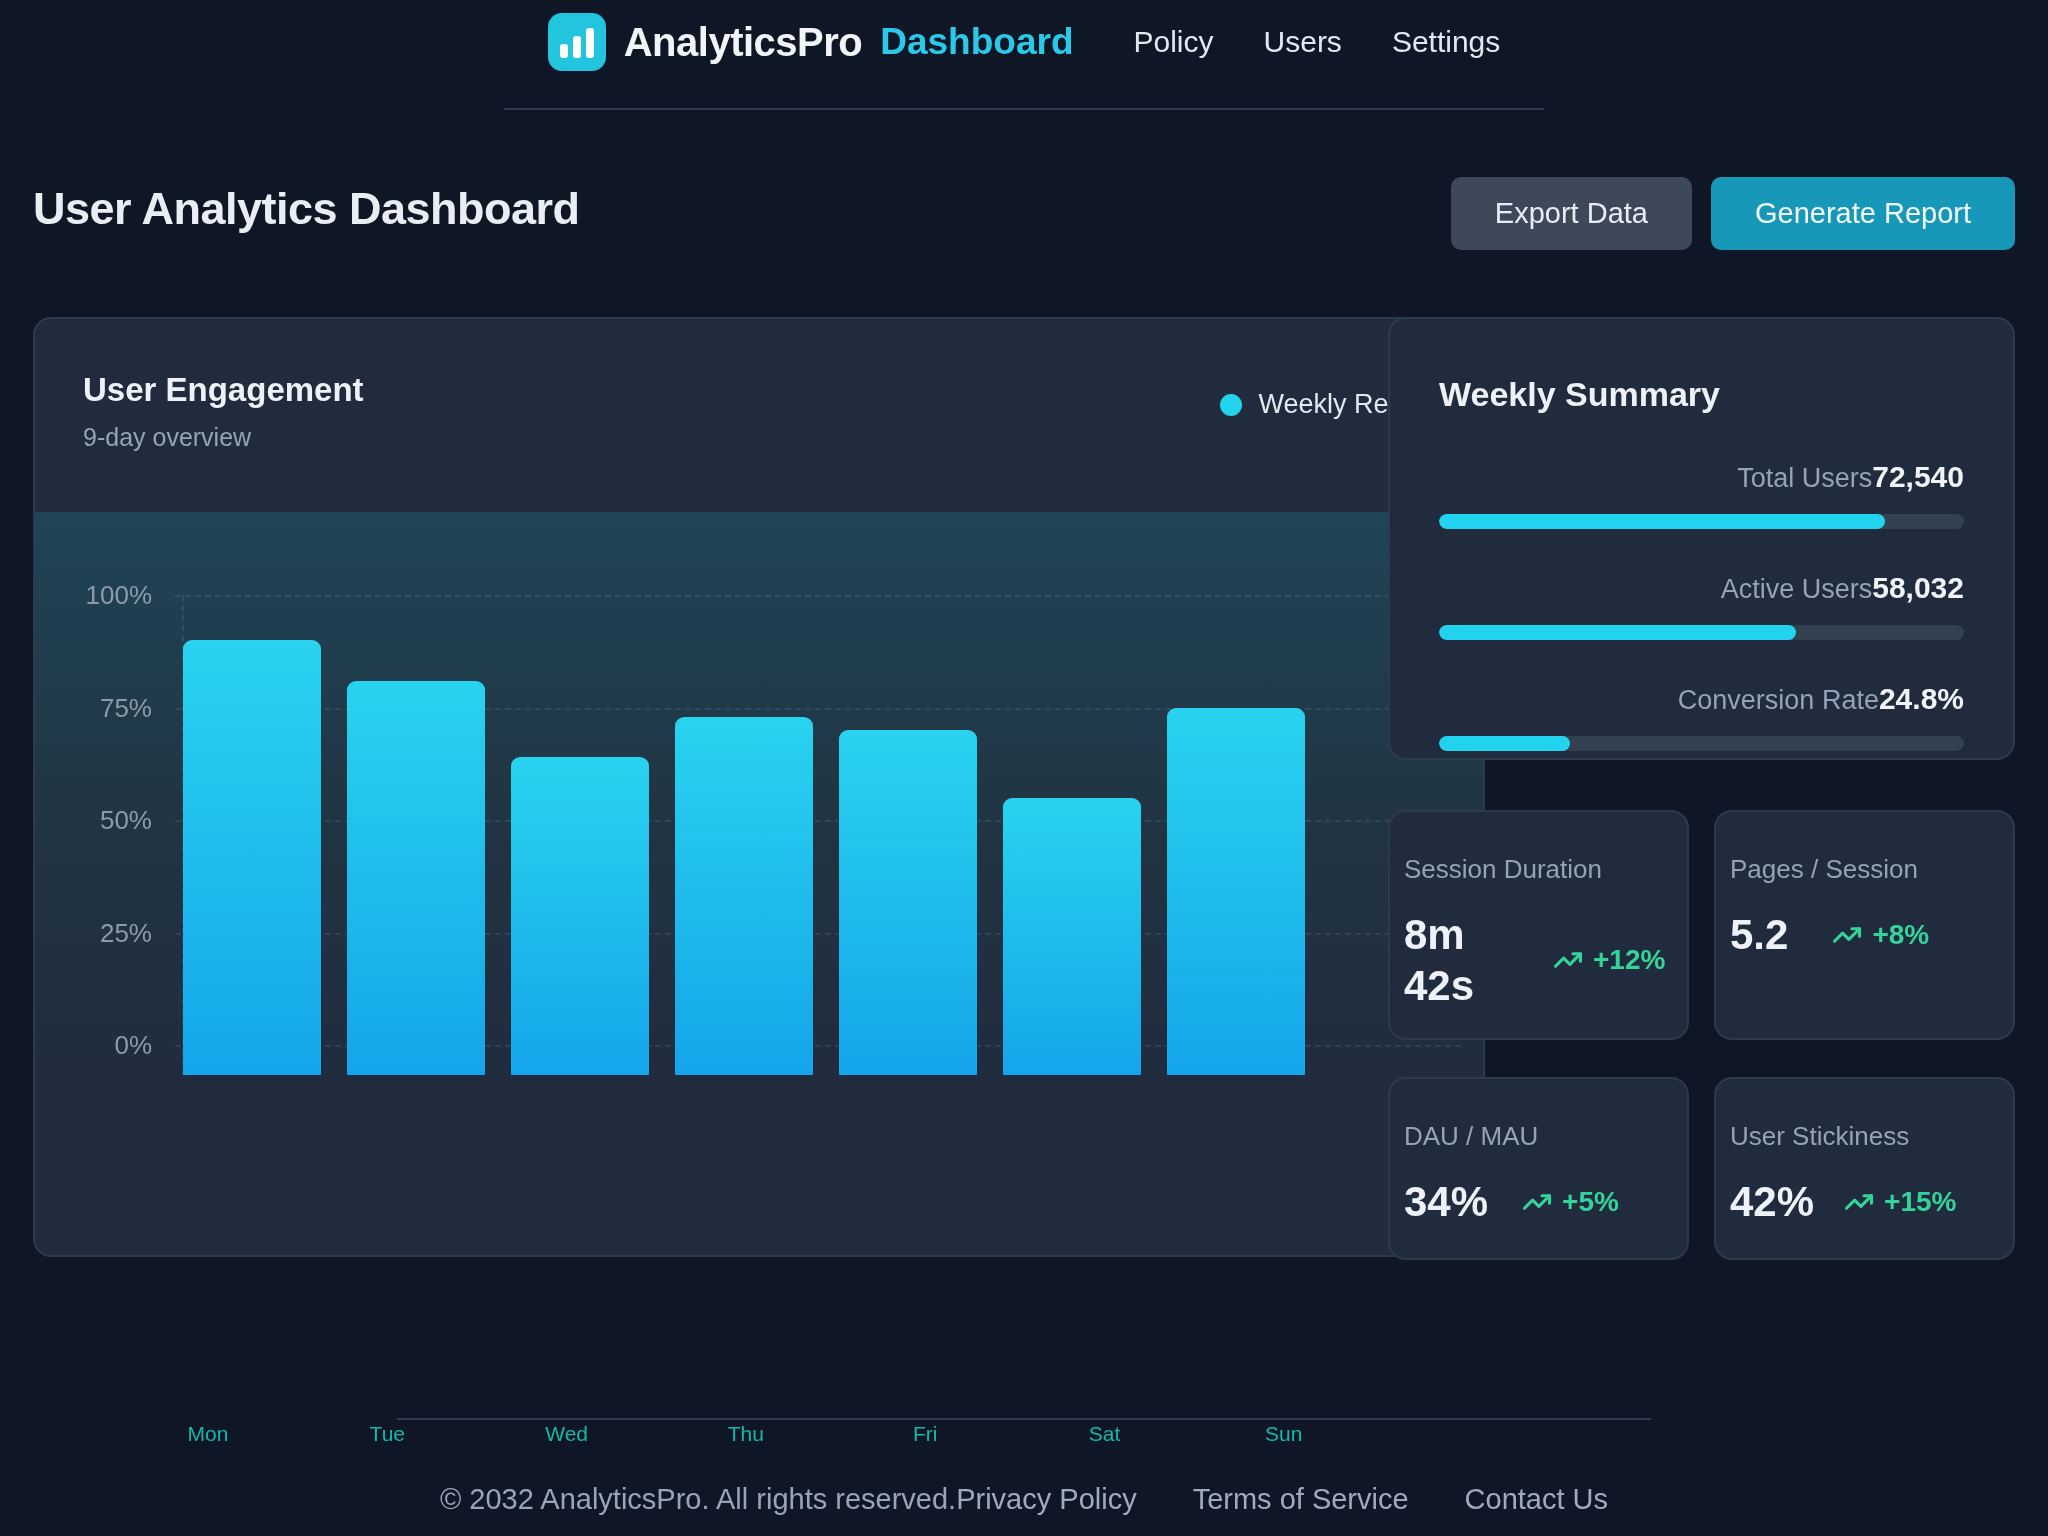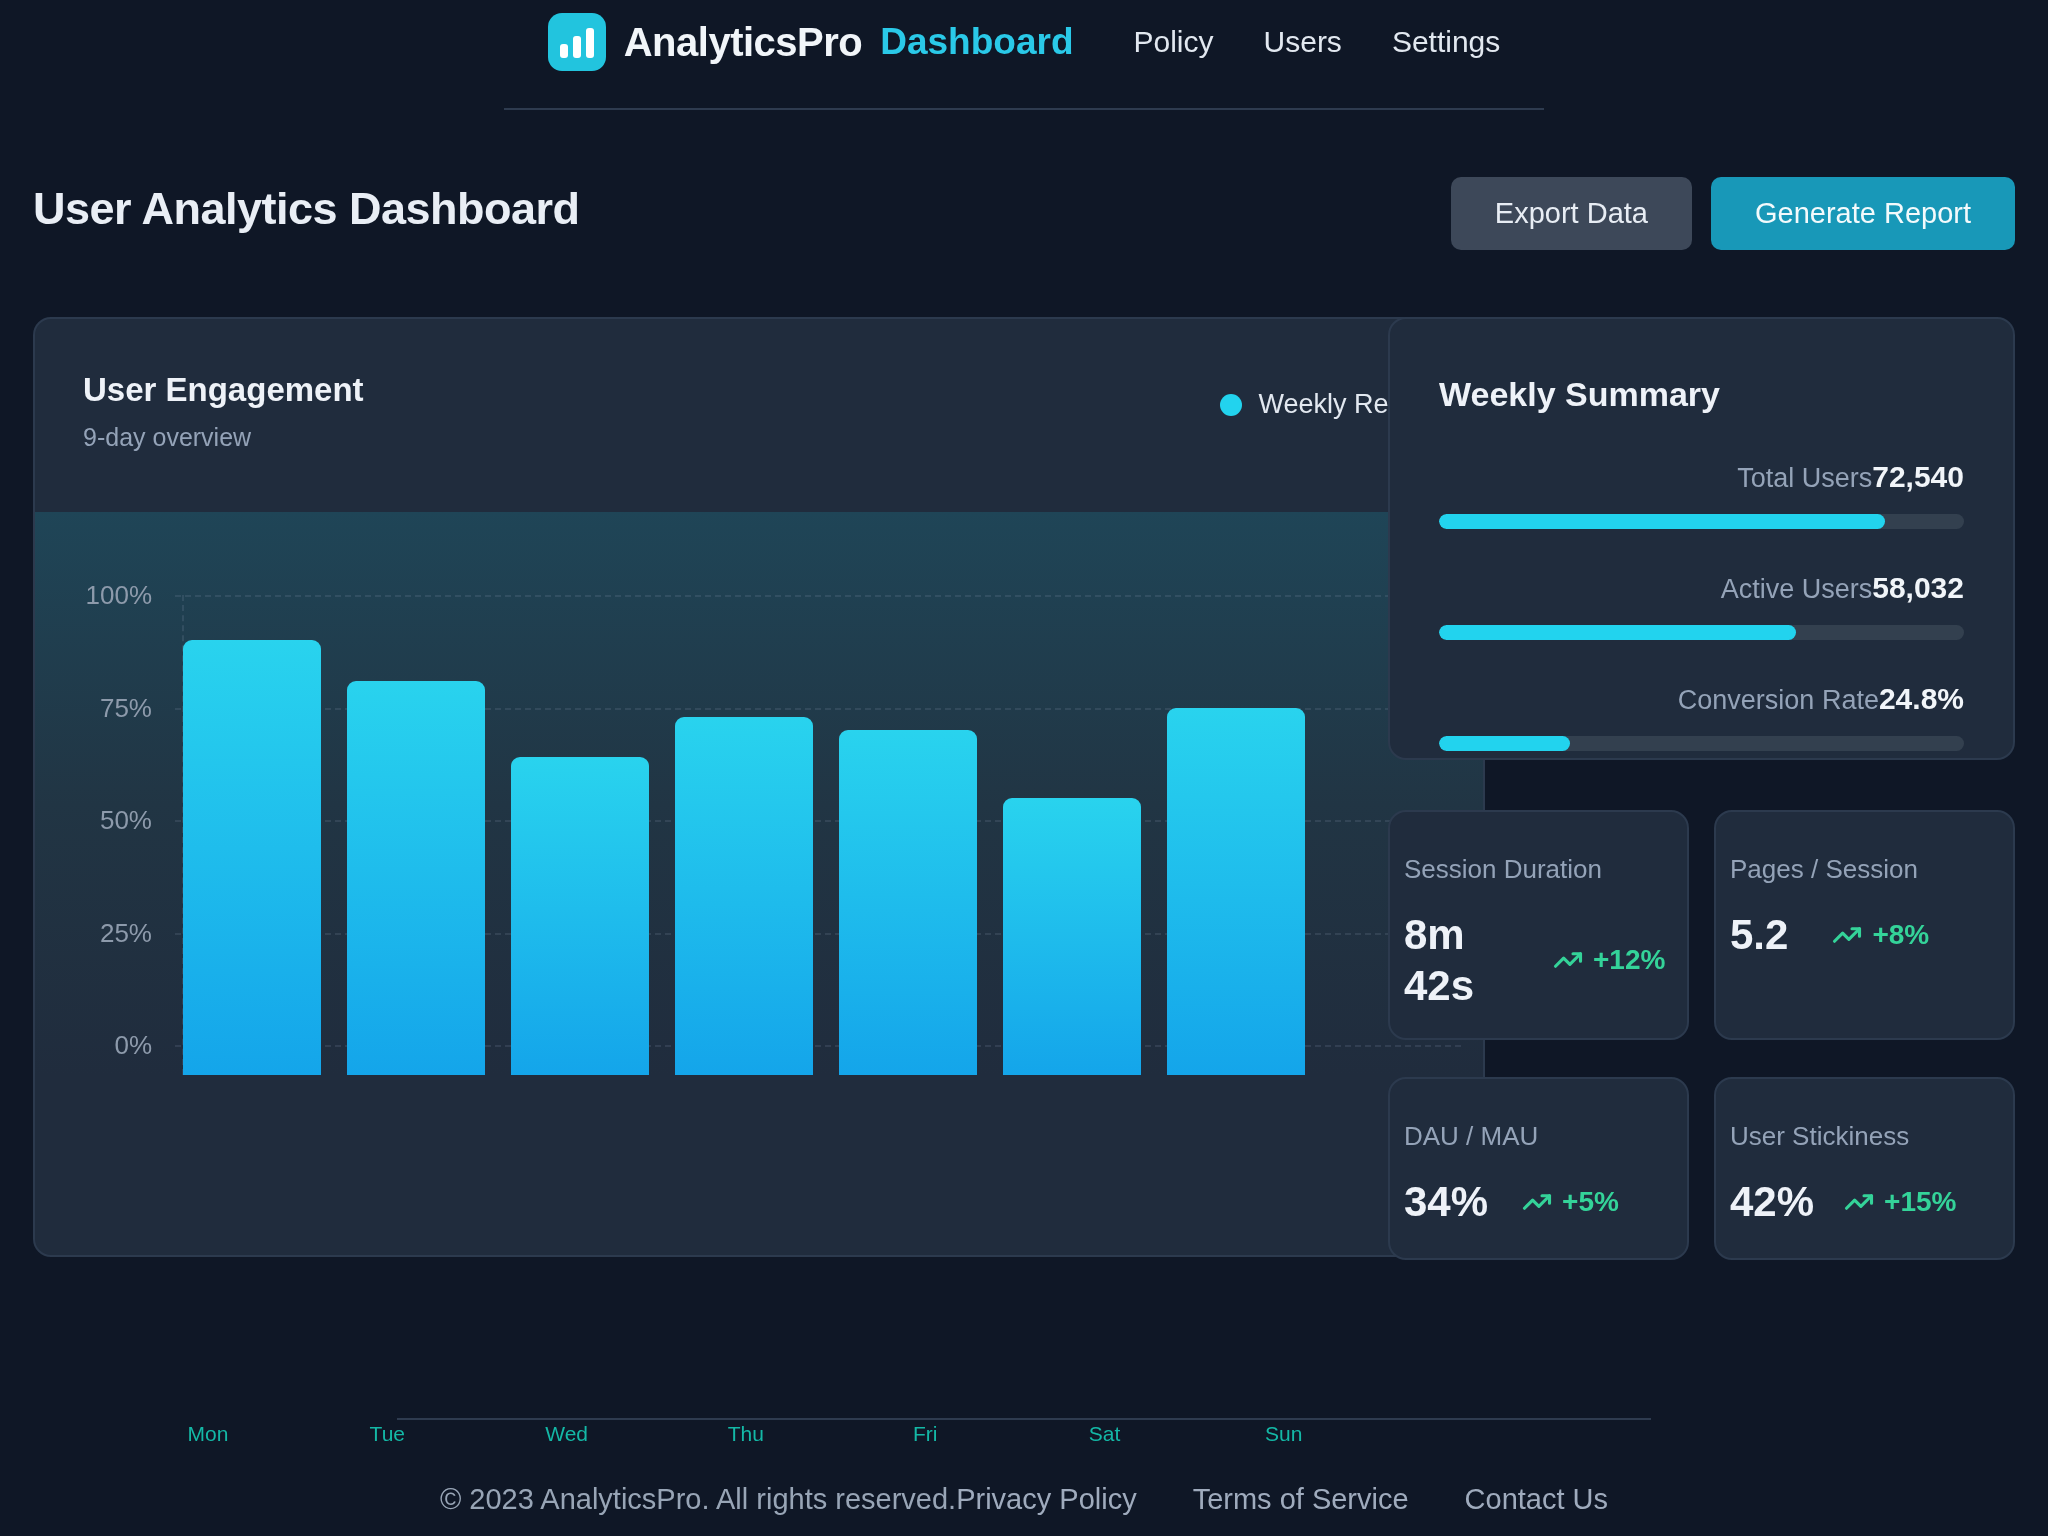--- a/index.html
+++ b/index.html
@@ -227,18 +227,18 @@
           <polyline points="16 7 22 7 22 13"></polyline>
         </svg>
       <span>+15%</span>
     </div>
   </div>
 </div>
 
 <div class="footer-divider"></div>
 <div class="footer">
   <span class="joined">
-    <span>© 2023 AnalyticsPro. All rights reserved.</span>
+    <span>© 2032 AnalyticsPro. All rights reserved.</span>
       <span class="footer-link">Privacy Policy</span>
   </span>
   <span class="footer-link">Terms of Service</span>
   <span class="footer-link">Contact Us</span>
 </div>
 
 </body></html>

